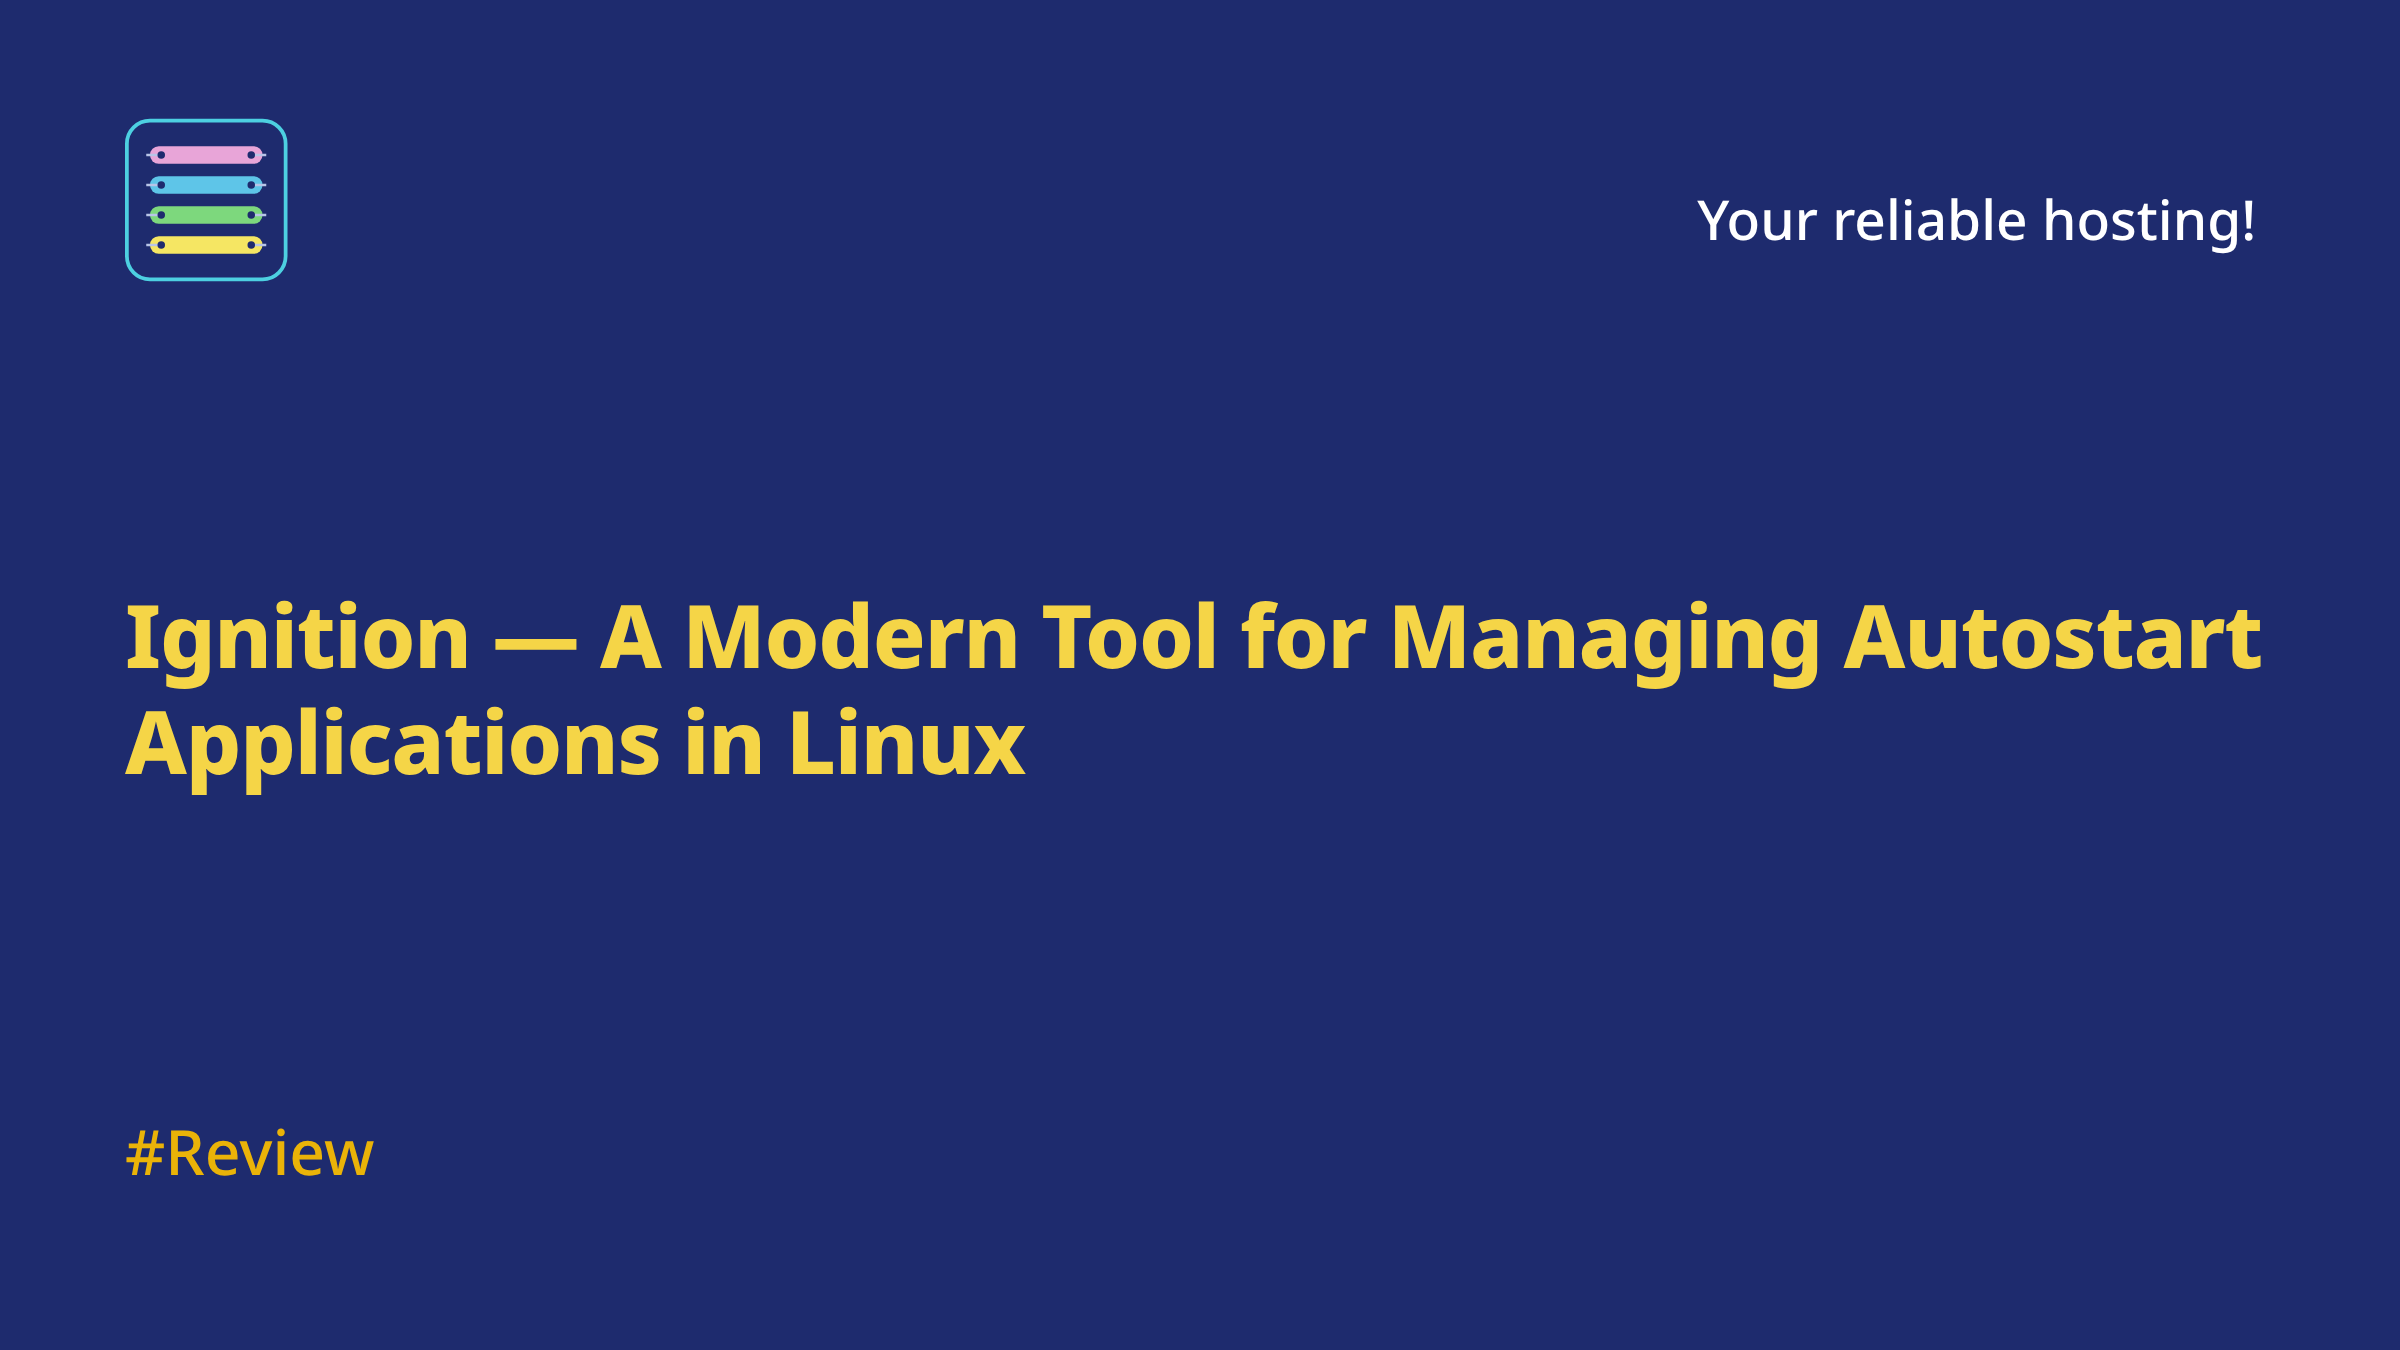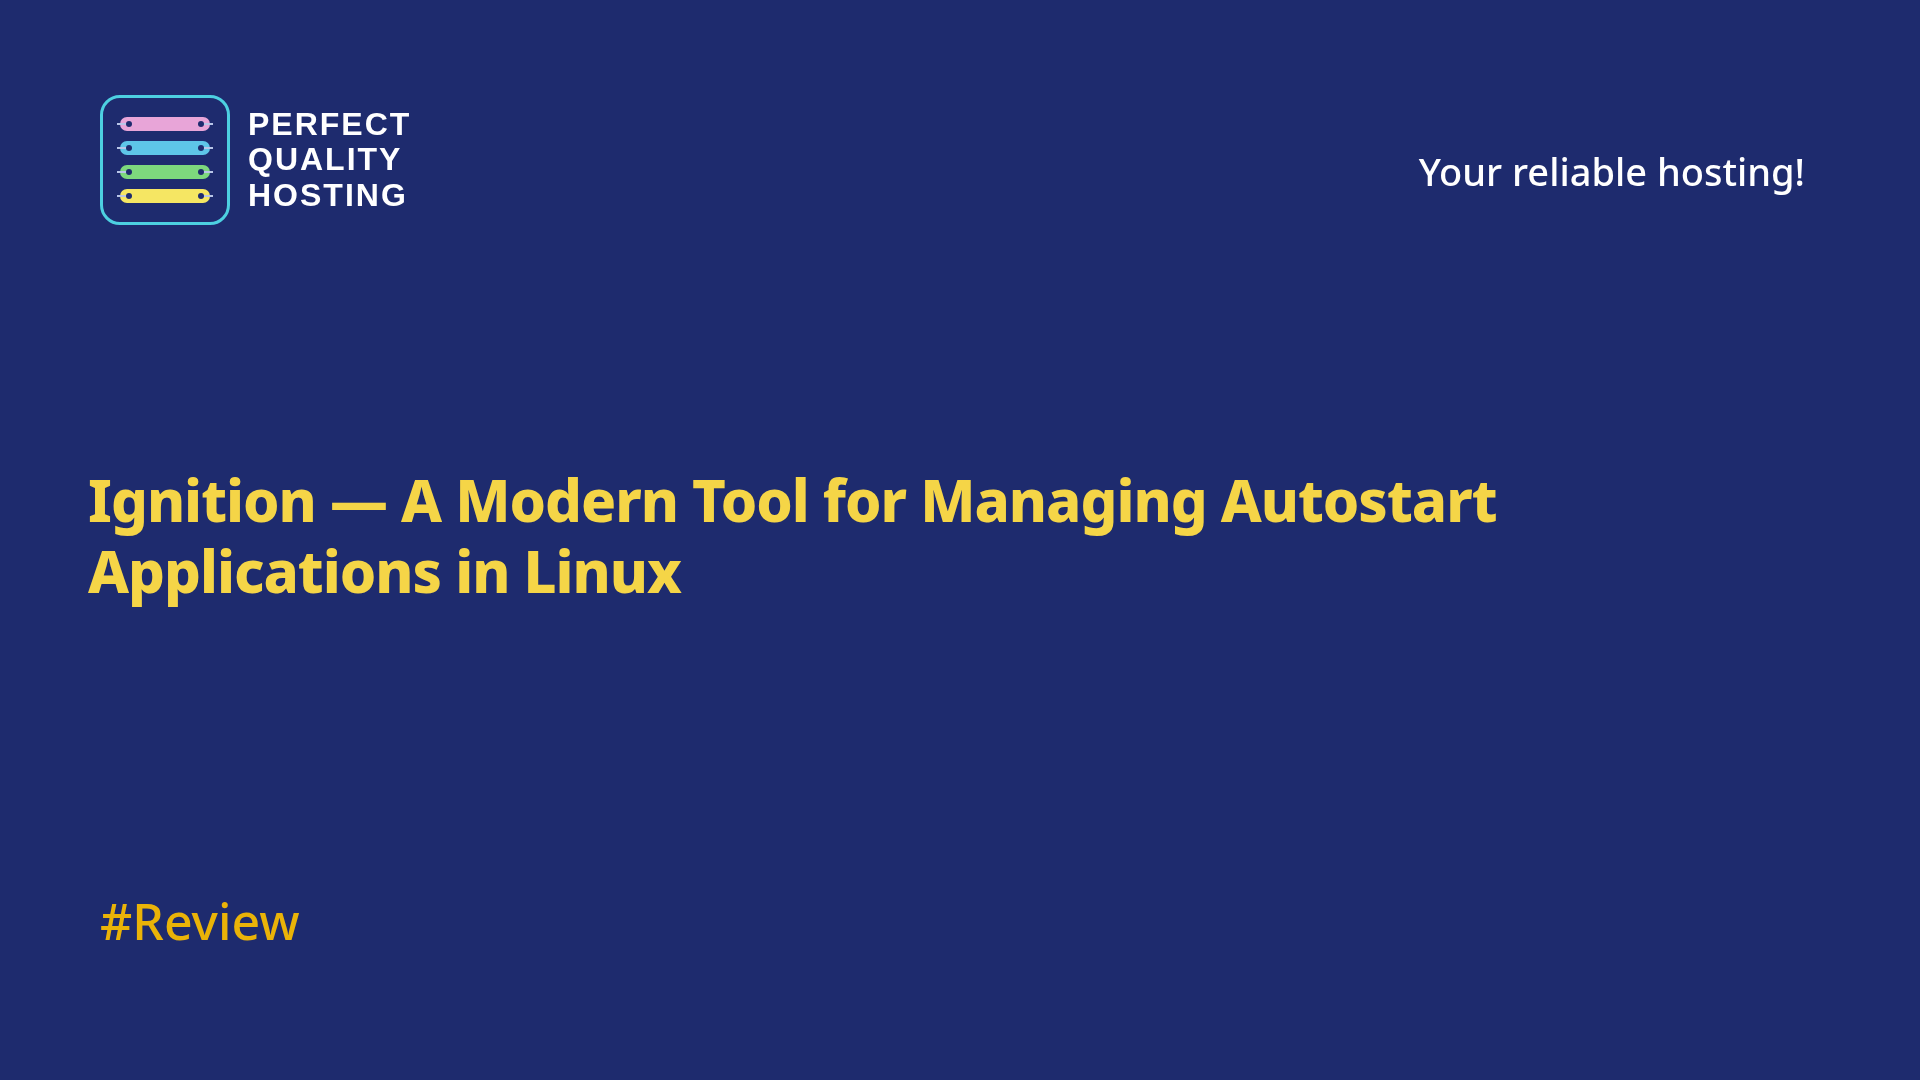--- a/index.html
+++ b/index.html
@@ -79,30 +79,30 @@
       font-size: 32px;
       line-height: 1.1;
       letter-spacing: 2px;
       font-family: 'Arial Black', Arial, sans-serif;
     }
     .tagline {
       position: absolute;
       top: 145px;
       right: 115px;
       color: #ffffff;
-      font-size: 38px;
+      font-size: 44px;
       font-weight: 500;
     }
     .main-title {
       position: absolute;
       top: 465px;
-      left: 88px;
+      left: 100px;
       right: 100px;
       color: #f5d547;
-      font-size: 58px;
+      font-size: 70px;
       font-weight: 800;
       line-height: 1.22;
       letter-spacing: -1px;
     }
     .hashtag {
       position: absolute;
       bottom: 125px;
       left: 100px;
       color: #eab308;
       font-size: 50px;
@@ -132,24 +132,19 @@
       <div class="dot left"></div>
       <div class="dot right"></div>
     </div>
     <div class="server-rack rack-4">
       <div class="connector-line conn-left"></div>
       <div class="connector-line conn-right"></div>
       <div class="dot left"></div>
       <div class="dot right"></div>
     </div>
   </div>
-  <div class="logo-text">
-    <div>PERFECT</div>
-    <div>QUALITY</div>
-    <div>HOSTING</div>
-  </div>
 </div>
 
 <div class="tagline">Your reliable hosting!</div>
 
 <h1 class="main-title">Ignition — A Modern Tool for Managing Autostart Applications in Linux</h1>
 
 <div class="hashtag">#Review</div>
 
 </body></html>

